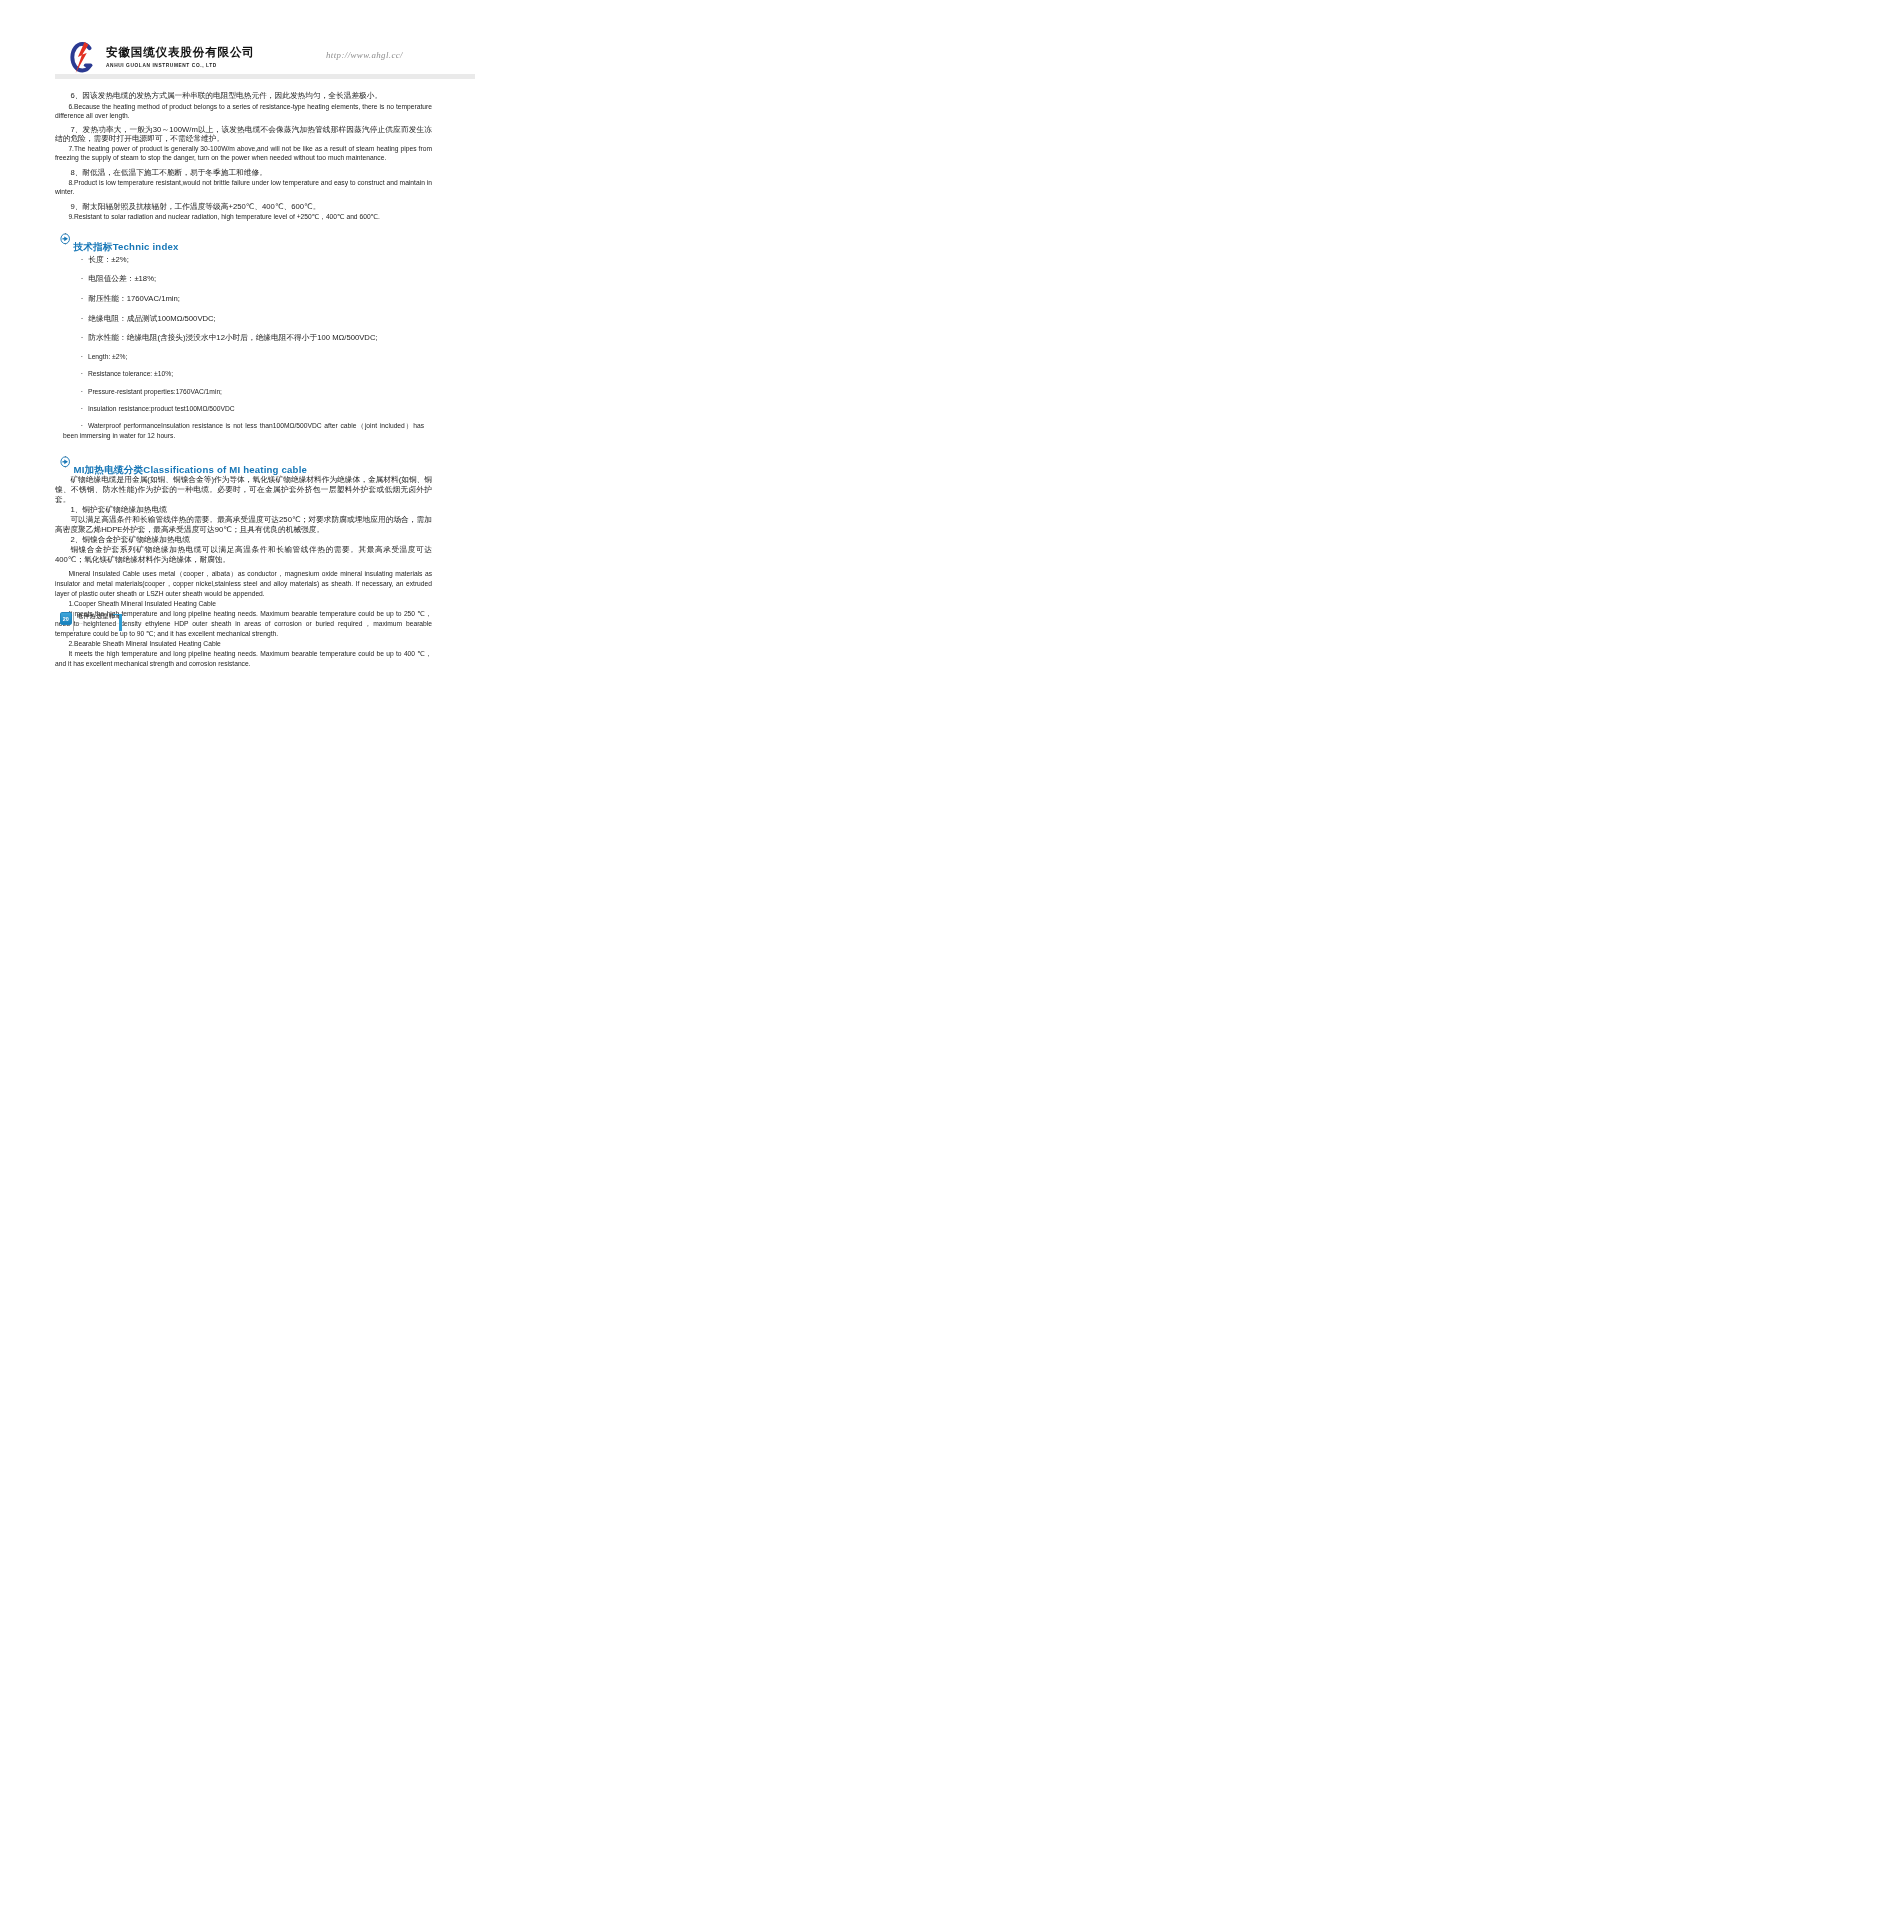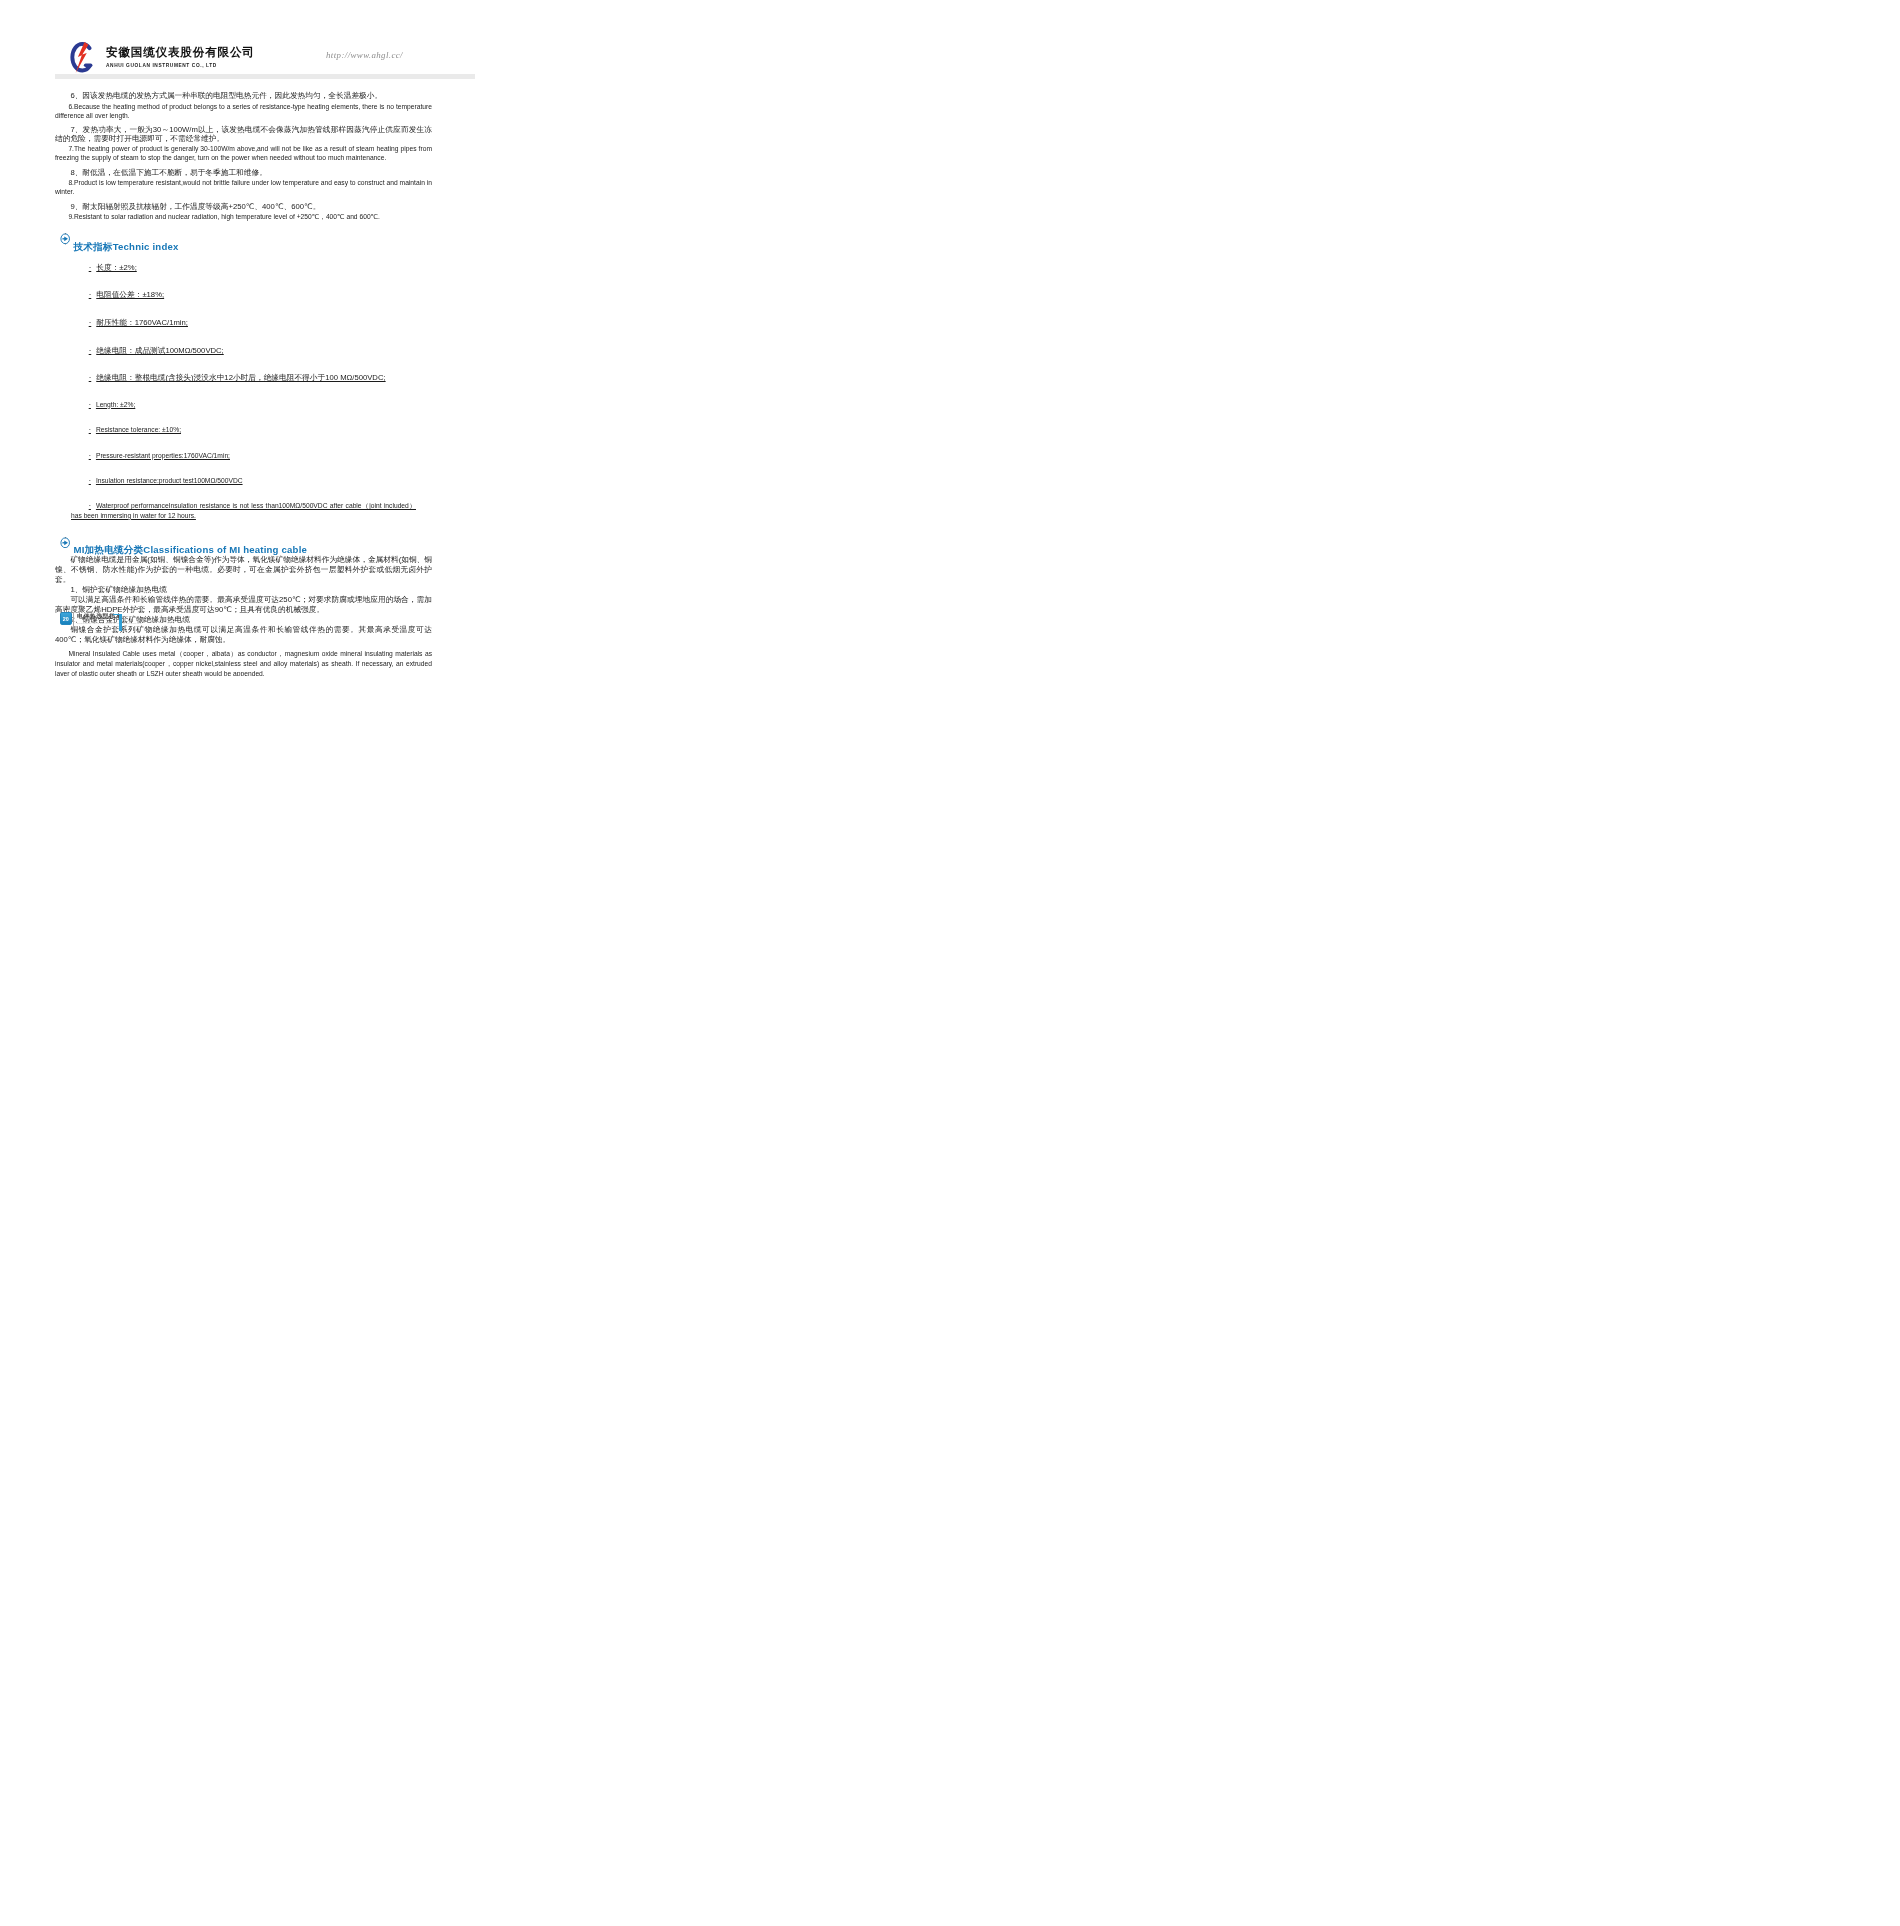--- a/index.html
+++ b/index.html
@@ -32,21 +32,21 @@
   .feature{margin-bottom:5.4px;}
   .feature .en{margin-top:1.5px;}
   
   .heading{display:flex;align-items:center;margin-top:11.6px;height:13px;}
   .heading.second{margin-top:15.4px;text-align:right;}
   .hicon{margin-left:4.6px;flex:0 0 auto;}
   .htext{margin-left:3.5px;font-size:9.6px;font-weight:bold;color:#1777b7;letter-spacing:0.2px;white-space:nowrap;margin-top:16px;}
   
   .bullets-cn{margin-top:2.3px;}
   .bullets-en{margin-top:1.5px;}
-  .bullet{margin:16px;text-indent:17.7px;text-decoration:underline;}
+  .bullet{margin:8px;text-indent:17.7px;}
   .bullets-cn .bullet{line-height:11.6px;}
   .bullets-en .bullet{line-height:9.4px;}
   .bmark{margin-right:5px;}
   
   .cls-cn{margin-top:6.2px;}
   .cls-cn .zh{line-height:10px;}
   .cls-en{margin-top:3.9px;}
   .cls-en .en{line-height:10px;font-size:6.7px;}
   
   .footer{position:absolute;left:0;top:610px;width:100%;height:27px;}
@@ -110,21 +110,21 @@
         <path d="M11.5 8.6 L21.5 15 L11.5 21.4 Z" fill="#1777b7"></path>
       </svg>
       <span class="htext">技术指标Technic index</span>
     </div>
 
     <div class="bullets-cn">
       <p class="bullet zh"><span class="bmark">·</span><span>长度：±2%;</span></p>
       <p class="bullet zh"><span class="bmark">·</span><span>电阻值公差：±18%;</span></p>
       <p class="bullet zh"><span class="bmark">·</span><span>耐压性能：1760VAC/1min;</span></p>
       <p class="bullet zh"><span class="bmark">·</span><span>绝缘电阻：成品测试100MΩ/500VDC;</span></p>
-      <p class="bullet zh"><span class="bmark">·</span><span>绝缘电阻：整根电缆(含接头)浸没水中12小时后，绝缘电阻不得小于100 MΩ/500VDC;</span></p>
+      <p class="bullet zh"><span class="bmark">·</span><span>防水性能：绝缘电阻(含接头)浸没水中12小时后，绝缘电阻不得小于100 MΩ/500VDC;</span></p>
     </div>
 
     <div class="bullets-en">
       <p class="bullet en"><span class="bmark">·</span><span>Length: ±2%;</span></p>
       <p class="bullet en"><span class="bmark">·</span><span>Resistance tolerance: ±10%;</span></p>
       <p class="bullet en"><span class="bmark">·</span><span>Pressure-resistant properties:1760VAC/1min;</span></p>
       <p class="bullet en"><span class="bmark">·</span><span>Insulation resistance:product test100MΩ/500VDC</span></p>
       <p class="bullet en"><span class="bmark">·</span><span>Waterproof performanceInsulation resistance is not less than100MΩ/500VDC after cable（joint included）has been immersing in water for 12 hours.</span></p>
     </div>
 

